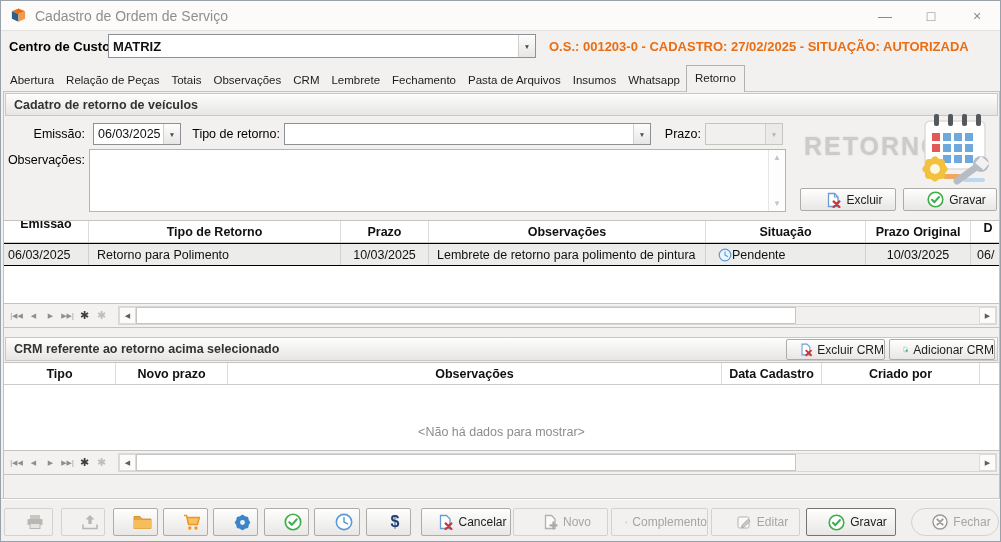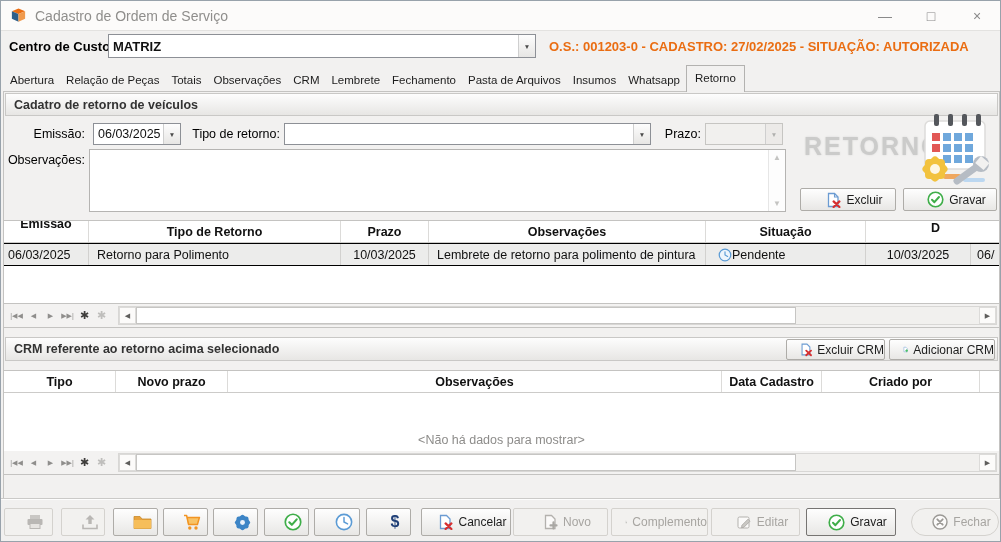--- a/index.html
+++ b/index.html
@@ -239,20 +239,23 @@
         </div>
       <div class="gh" style="width:88px;">
         <span>Prazo</span>
         </div>
       <div class="gh" style="width:277px;">
         <span>Observações</span>
         </div>
       <div class="gh" style="width:160px;">
         <span>Situação</span>
         </div>
+      <div class="gh" style="width:105px;">
+        <span>Prazo Original</span>
+        </div>
       <div class="gh" style="flex:1; border-right:none; justify-content:flex-start; padding-left:6px;">
         <span>D</span>
         </div>
     </div>
     <div class="grow">
       <div class="gc" style="width:85px; padding-left:4px;">06/03/2025</div>
       <div class="gc" style="width:252px; padding-left:8px;">Retorno para Polimento</div>
       <div class="gc" style="width:88px; justify-content:center;">10/03/2025</div>
       <div class="gc" style="width:277px; padding-left:8px;">Lembrete de retorno para polimento de pintura</div>
       <div class="gc" style="width:160px; padding-left:12px; ">
@@ -296,21 +299,21 @@
     <span>Excluir CRM</span>
   </div>
   <div class="btn" style="left:888px; top:338px; width:106px; height:21px;">
     <svg width="14" height="15" viewBox="0 0 15 16">
       <path d="M2.5 1.5 h6 l3.5 3.5 v9.5 h-9.5 z" fill="#fff" stroke="#6b9bd2" stroke-width="1.3"></path>
       <path d="M10.5 8.4 v6 M7.5 11.4 h6" stroke="#2eb84c" stroke-width="2.2" stroke-linecap="round"></path>
     </svg>
     <span>Adicionar CRM</span>
   </div>
 
-  <div class="grid" style="top:369px; height:89px;">
+  <div class="grid" style="top:361px; height:89px;">
     <div class="ghrow">
       <div class="gh" style="width:112px;">
         <span>Tipo</span>
         </div>
       <div class="gh" style="width:112px;">
         <span>Novo prazo</span>
         </div>
       <div class="gh" style="width:494px;">
         <span>Observações</span>
         </div>

